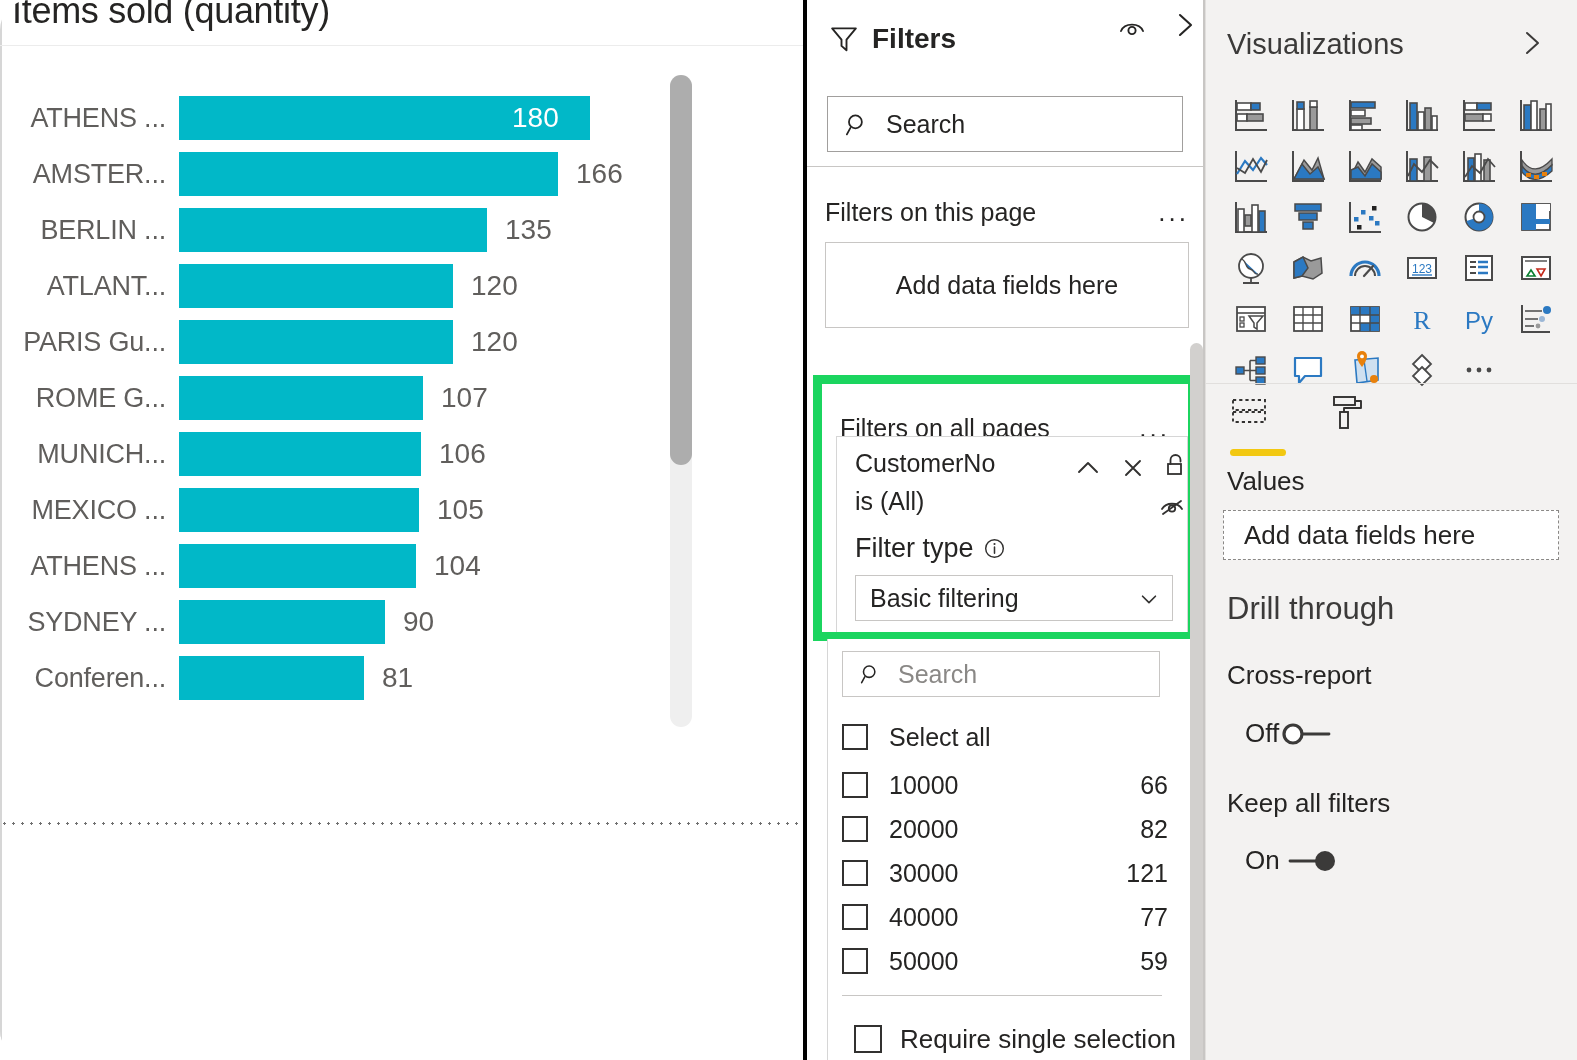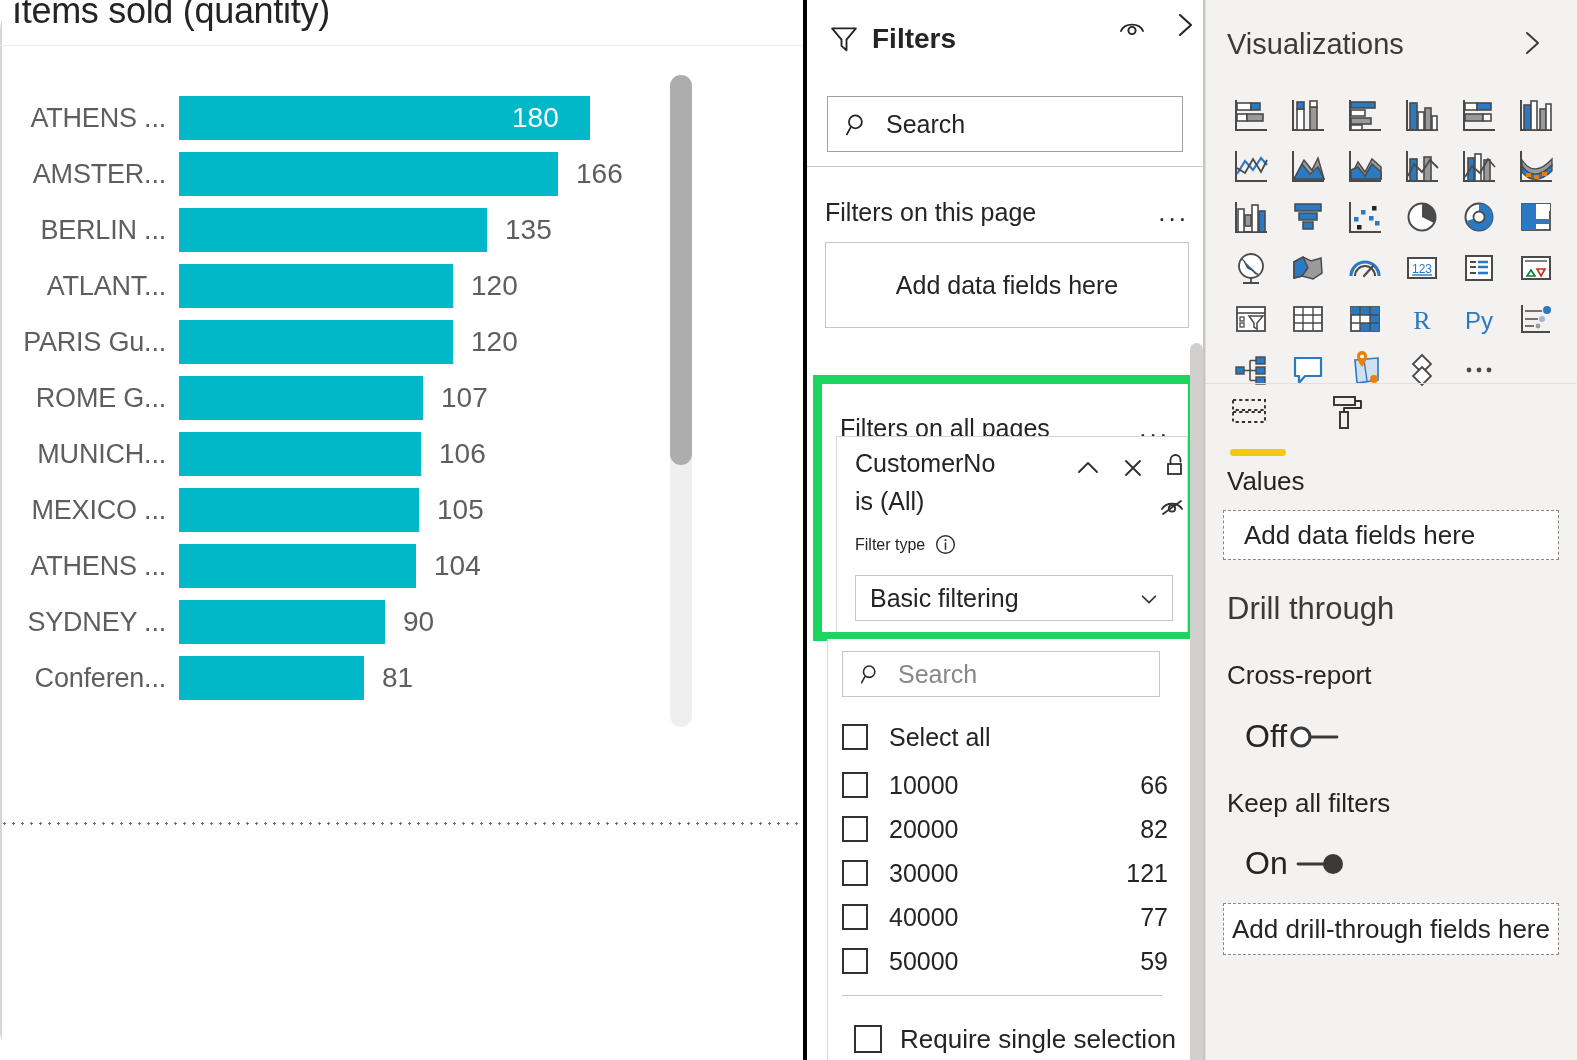--- a/index.html
+++ b/index.html
@@ -143,21 +143,21 @@
     position: absolute; left: 18px; top: 50px;
     font-size: 25px; color: #252423;
   }
   .card-icon { position: absolute; }
   #card-chevron-up { left: 236px; top: 16px; }
   #card-close     { left: 281px; top: 16px; }
   #card-lock      { left: 322px; top: 12px; }
   #card-hide      { left: 320px; top: 54px; }
   #filter-type-label {
     position: absolute; left: 18px; top: 96px;
-    font-size: 16px; color: #252423; display: flex; align-items: center;
+    font-size: 27px; color: #252423; display: flex; align-items: center;
   }
   #filter-type-info { margin-left: 9px; }
   #filter-type-select {
     position: absolute; left: 18px; top: 138px; width: 318px; height: 46px;
     border: 1px solid #c8c6c4; background: #fff;
     display: flex; align-items: center;
   }
   #filter-type-value { font-size: 25px; color: #252423; margin-left: 14px; }
   #filter-type-chevron { position: absolute; right: 12px; top: 12px; }
 
@@ -255,21 +255,21 @@
   }
   #keep-filters-label {
     position: absolute; left: 22px; top: 788px;
     font-size: 26px; color: #252423;
   }
   .toggle-row {
     position: absolute; display: flex; align-items: center;
   }
   #cross-report-toggle { left: 40px; top: 718px; }
   #keep-filters-toggle { left: 40px; top: 845px; }
-  .toggle-state { font-size: 32px; color: #252423; margin-right: 0; }
+  .toggle-state { font-size: 26px; color: #252423; margin-right: 0; }
   #drill-drop {
     left: 18px; top: 903px; width: 336px; height: 52px;
     justify-content: center;
   }
   #viz-left-border {
     position: absolute; left: 0; top: 0; width: 1px; height: 1060px;
     background: #e1dfdd;
   }
 </style>
 </head>
@@ -819,17 +819,14 @@
 
     <div id="keep-filters-label">Keep all filters</div>
     <div class="toggle-row" id="keep-filters-toggle">
       <span class="toggle-state">On</span>
       <svg viewBox="0 0 60 28" width="60" height="28">
         <path d="M10 14 L40 14" stroke="#3b3a39" stroke-width="2.8" stroke-linecap="round" fill="none"></path>
         <circle cx="45" cy="14" r="10" fill="#3b3a39"></circle>
       </svg>
     </div>
 
-    <div class="dashed-drop" id="drill-drop">
-      <span>Add drill-through fields here</span>
-    </div>
   </div>
 </div>
 
 </body></html>

